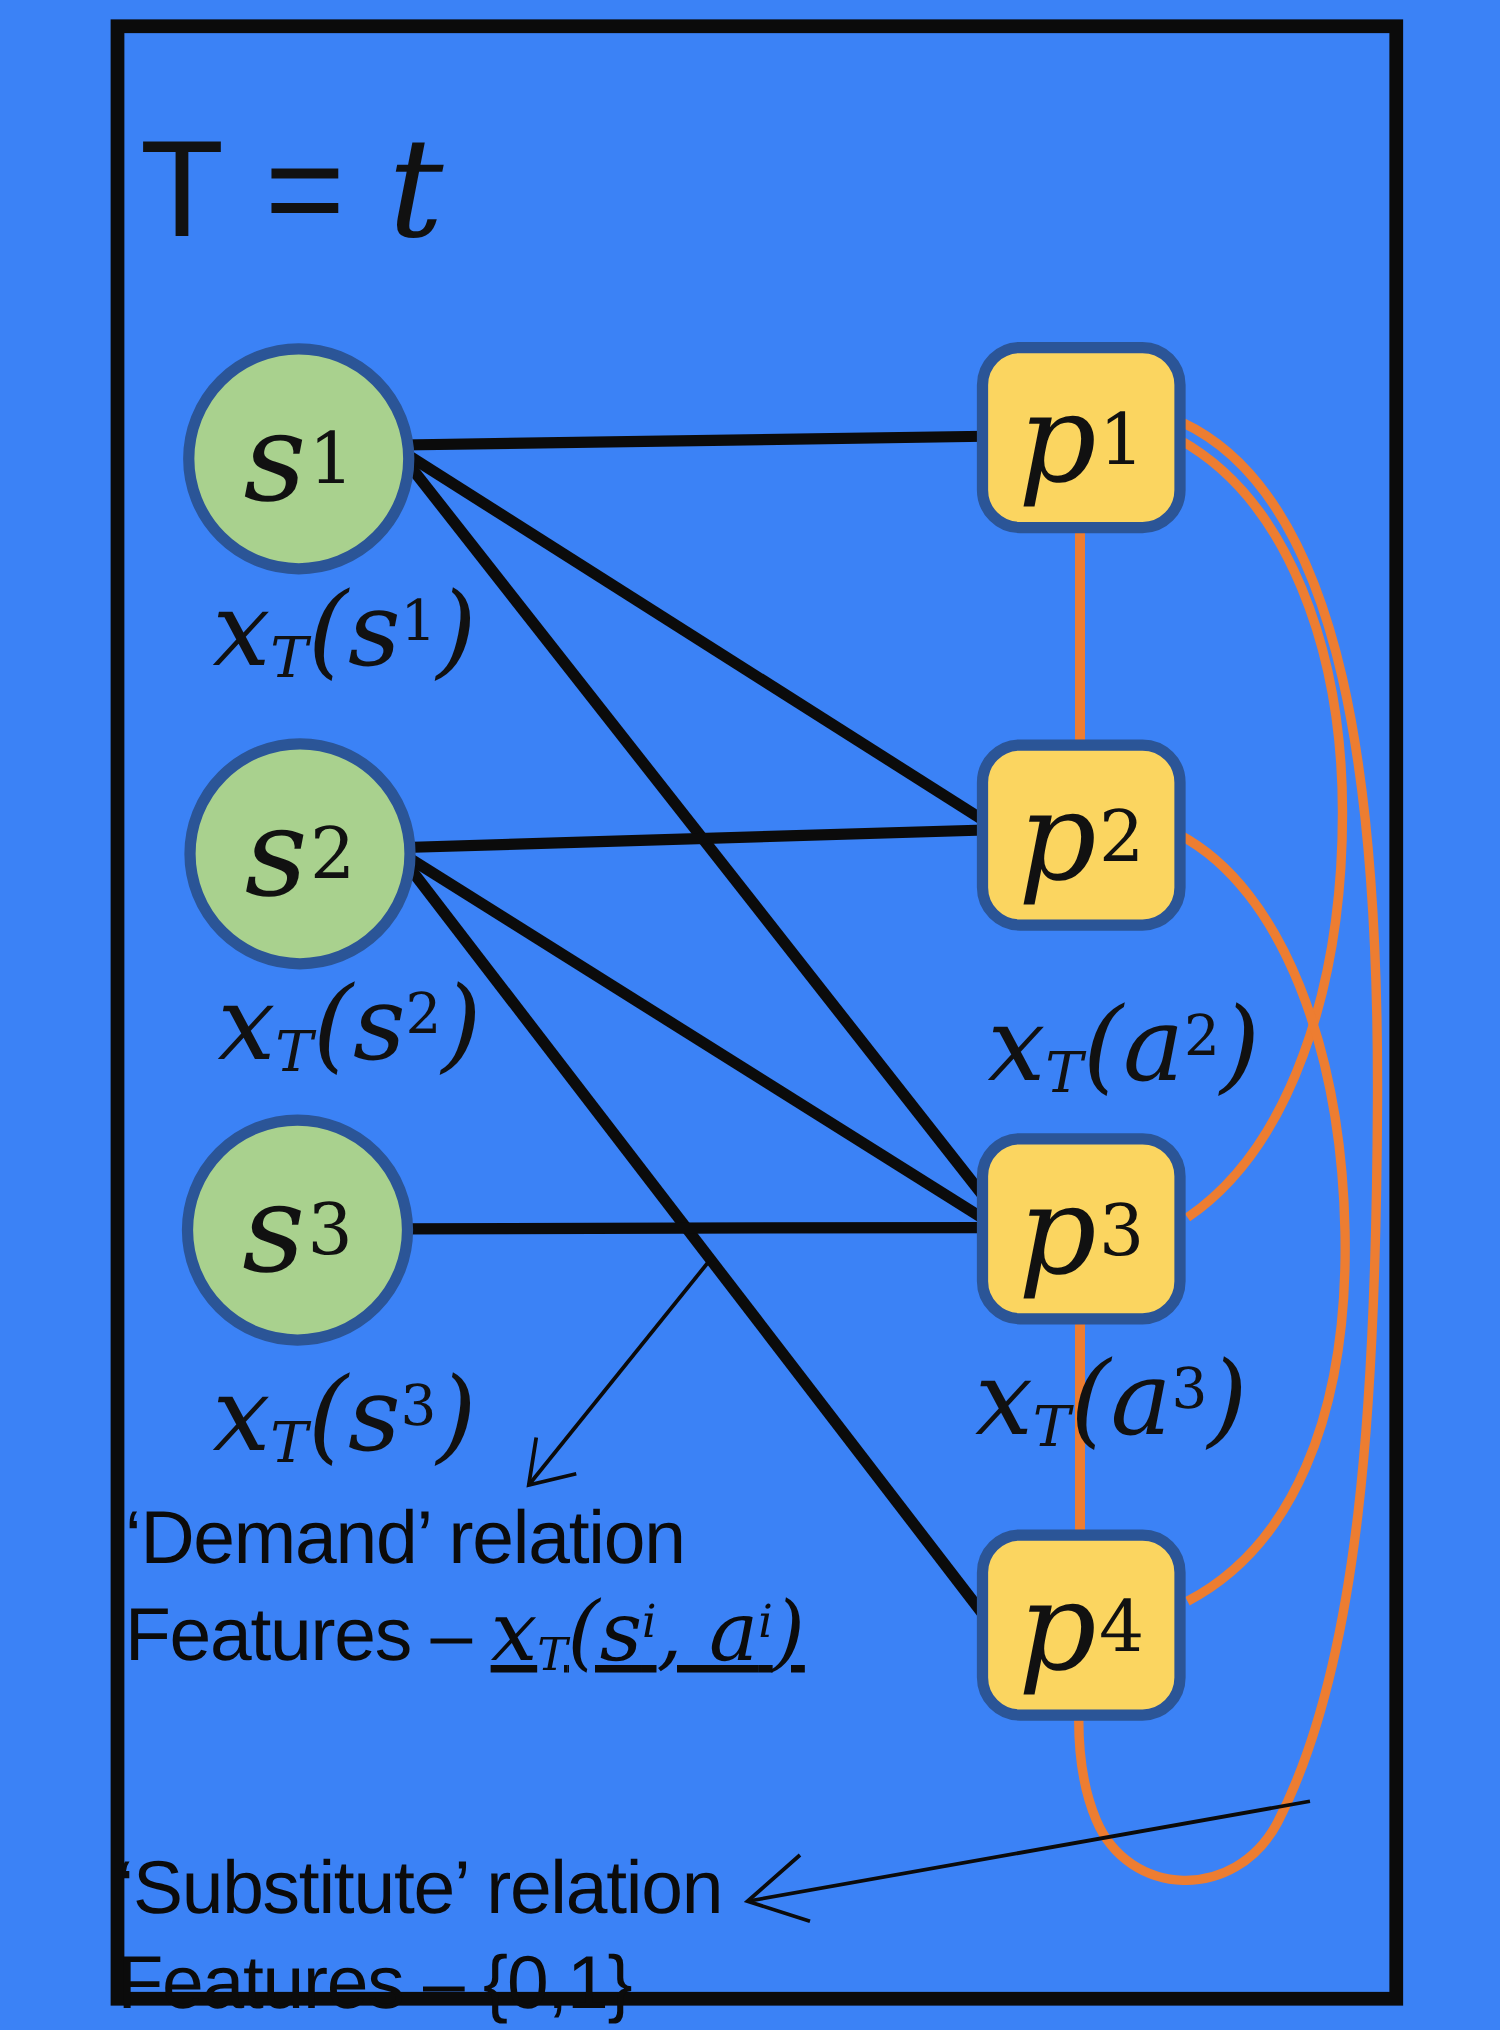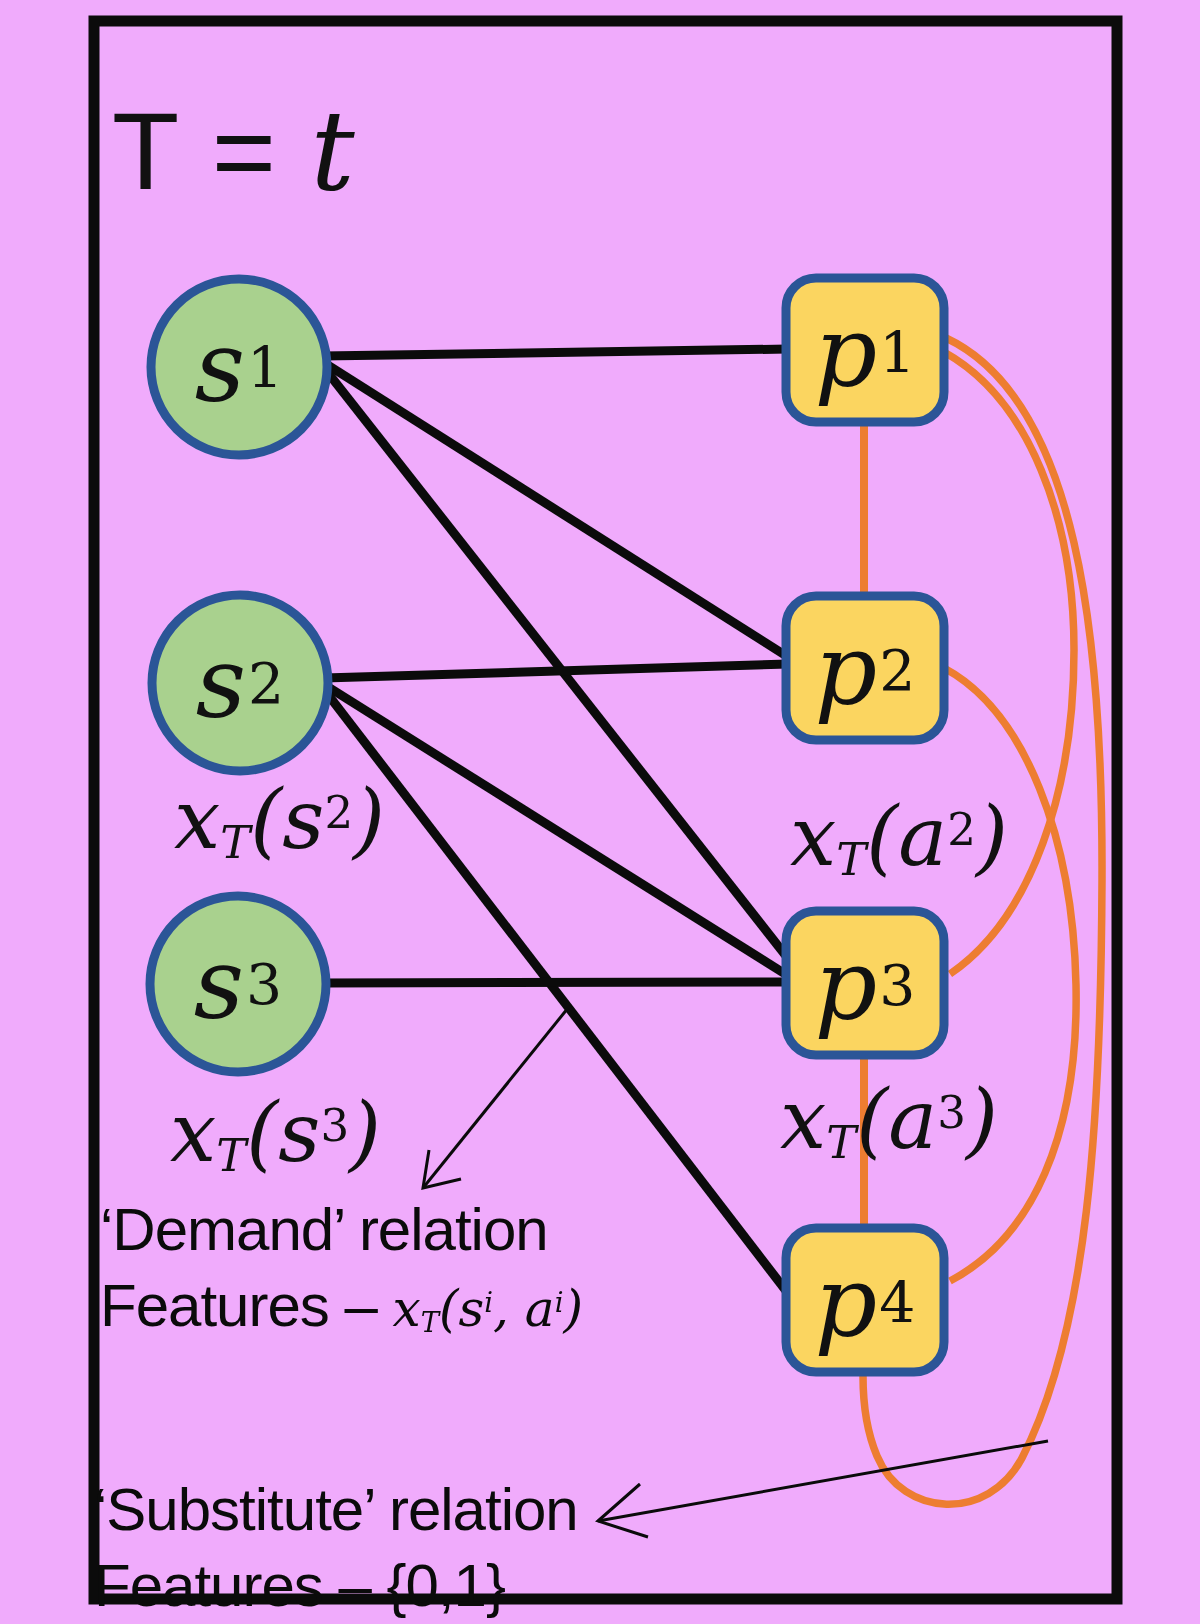--- a/index.html
+++ b/index.html
@@ -1,36 +1,36 @@
 <!DOCTYPE html>
 <html><head>
 <meta charset="utf-8">
 <style>
   html,body{margin:0;padding:0;background:#ffffff;}
-  .stage{position:relative;width:1200px;height:1624px;background:#f0abfc;overflow:hidden;
+  .stage{position:relative;width:1200px;height:1624px;background:#3b82f6;overflow:hidden;
          font-family:"Liberation Sans",sans-serif;color:#0b0b0b;}
   .stage svg{position:absolute;left:0;top:0;}
 
   .title{position:absolute;left:112px;top:96px;font-size:110px;line-height:1;
          letter-spacing:2px;color:#111;}
   .title .tvar{font-family:"DejaVu Serif",serif;font-style:italic;}
 
   .node-glyph{position:absolute;width:200px;height:160px;display:flex;align-items:center;
               justify-content:center;font-family:"DejaVu Serif",serif;font-style:italic;
               font-size:98px;color:#111;}
   .node-glyph sup{font-size:0.58em;font-style:normal;vertical-align:0.5em;line-height:0;margin-left:2px;}
 
   .feature{position:absolute;font-family:"DejaVu Serif",serif;font-style:italic;
            font-size:82px;line-height:1.1;color:#111;white-space:nowrap;}
   .feature sub{font-size:0.55em;vertical-align:-0.22em;line-height:0;}
   .feature sup{font-size:0.55em;vertical-align:0.45em;line-height:0;font-style:normal;}
 
   .note{position:absolute;font-size:60px;line-height:76px;letter-spacing:-1px;
         color:#0b0b0b;white-space:nowrap;}
-  .formula{font-family:"DejaVu Serif",serif;font-style:italic;font-size:50px;letter-spacing:0;}
+  .formula{font-family:"DejaVu Serif",serif;font-style:italic;font-size:66px;letter-spacing:0;text-decoration:underline;}
   .formula sub{font-size:0.55em;vertical-align:-0.22em;line-height:0;}
   .formula sup{font-size:0.55em;vertical-align:0.5em;line-height:0;font-style:italic;}
 </style>
 </head>
 <body>
 
 <div class="stage">
 
   <svg width="1200" height="1624" viewBox="0 0 1200 1624">
 
@@ -91,20 +91,21 @@
     </div>
   <div class="node-glyph" style="left:765px;top:905px;">
       <i>p</i>
       <sup>3</sup>
     </div>
   <div class="node-glyph" style="left:765px;top:1222px;">
       <i>p</i>
       <sup>4</sup>
     </div>
 
+  <div class="feature" style="left:170px;top:460px;"><span>x</span><sub>T</sub><span>(s</span><sup>1</sup><span>)</span></div>
   <div class="feature" style="left:174px;top:775px;"><span>x</span><sub>T</sub><span>(s</span><sup>2</sup><span>)</span></div>
   <div class="feature" style="left:170px;top:1088px;"><span>x</span><sub>T</sub><span>(s</span><sup>3</sup><span>)</span></div>
 
   <div class="feature" style="left:790px;top:752px;margin-top:40px;"><span>x</span><sub>T</sub><span>(a</span><sup>2</sup><span>)</span></div>
   <div class="feature" style="left:780px;top:1075px;"><span>x</span><sub>T</sub><span>(a</span><sup>3</sup><span>)</span></div>
 
   <div class="note" style="left:100px;top:1192px;">
     <div>‘Demand’ relation</div>
     <div><span>Features – </span><span class="formula"><span>x</span><sub>T</sub><span>(s</span><sup>i</sup><span>, a</span><sup>i</sup><span>)</span></span></div>
   </div>

